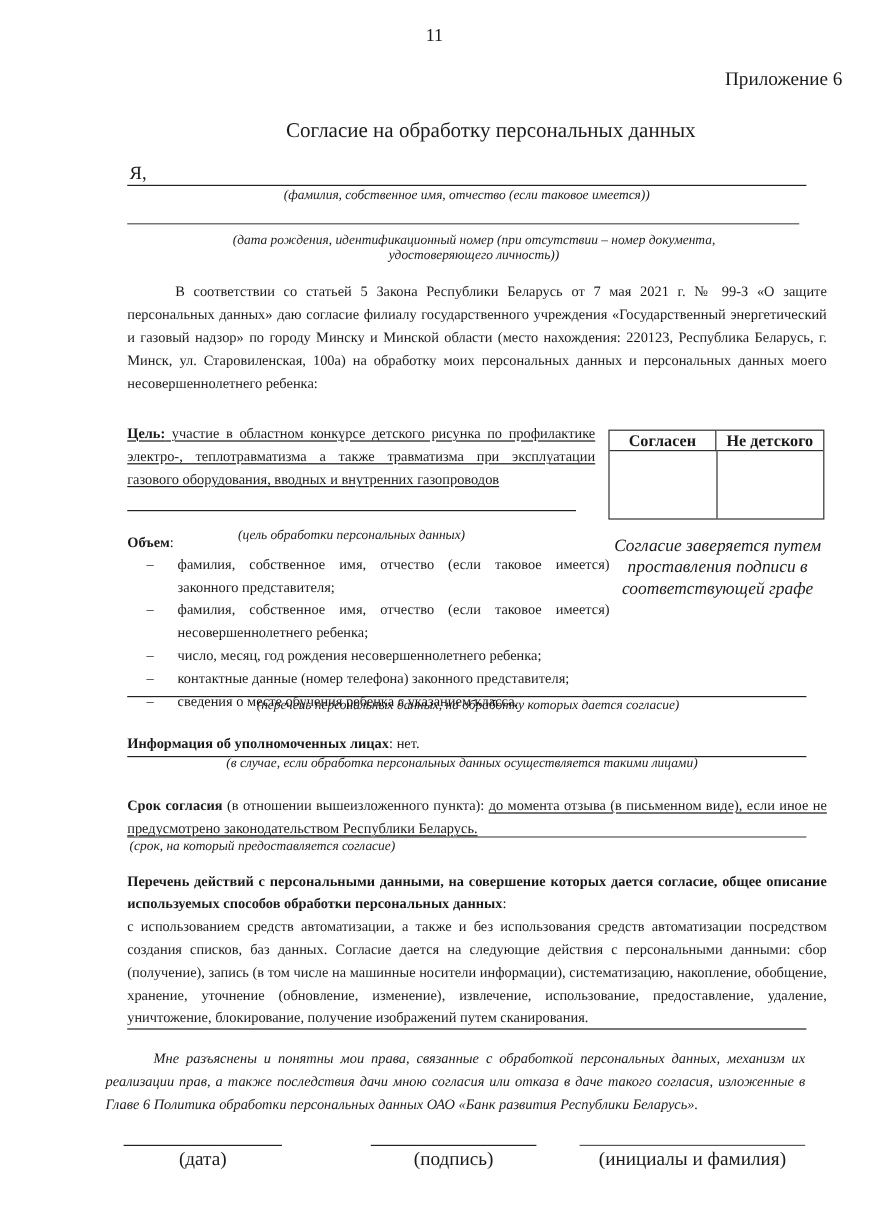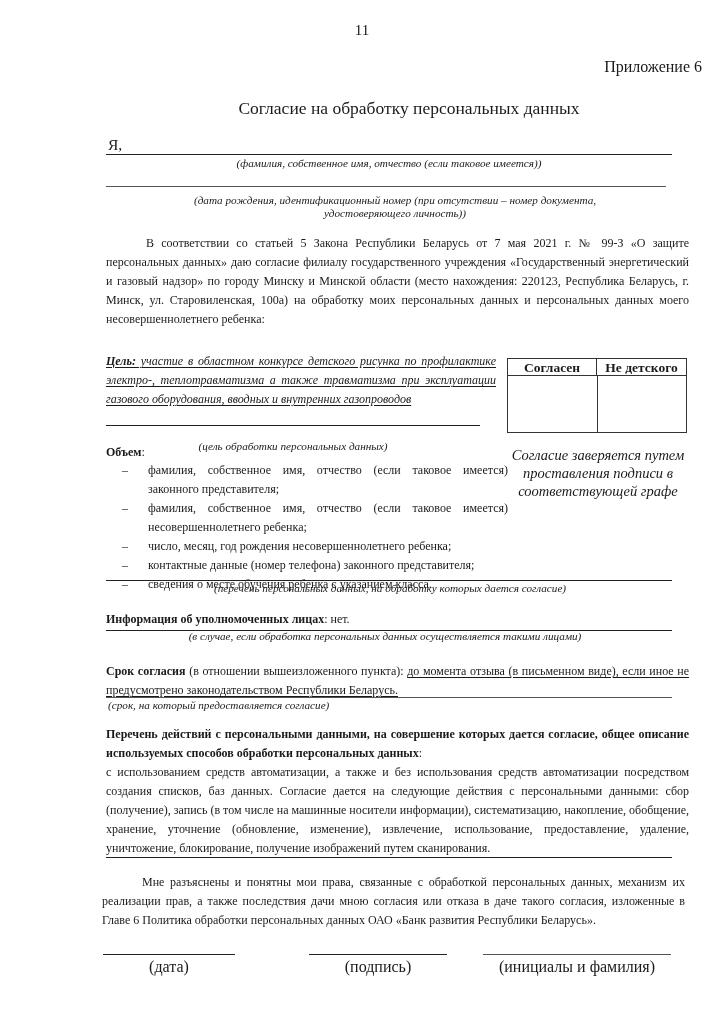--- a/index.html
+++ b/index.html
@@ -47,21 +47,21 @@
   #caption-volume { left: 190px; width: 400px; top: 582px; }
 
   #info-line { left: 106px; top: 610px; }
   #caption-info { left: 150px; width: 470px; top: 630px; }
 
   #term { left: 106px; width: 583px; top: 662px; }
   #caption-term { left: 108px; top: 699px; text-align: left; }
 
   #actions { left: 106px; width: 583px; top: 725px; }
 
-  #rights { left: 102px; width: 583px; top: 873px; }
+  #rights { left: 88px; width: 583px; top: 873px; font-style: italic; }
 
   .sign-cap { top: 958px; font-size: 16px; text-align: center; }
 </style>
 </head>
 <body>
 
 <div id="page-number" class="abs">11</div>
 <div id="appendix" class="abs">Приложение 6</div>
 <div id="title" class="abs" style="left:0;width:724px;padding-left:62px;box-sizing:border-box;margin-left:16px;">Согласие на обработку персональных данных</div>
 
@@ -70,21 +70,21 @@
 <div id="caption-fio" class="abs ital">(фамилия, собственное имя, отчество (если таковое имеется))</div>
 
 <div class="rule grey" style="left:106px; width:560px; top:186px;"></div>
 <div id="caption-dob" class="abs ital">
   <div>(дата рождения, идентификационный номер (при отсутствии – номер документа,</div>
   <div>удостоверяющего личность))</div>
 </div>
 
 <div id="intro" class="abs f15 justify indent">В соответствии со статьей 5 Закона Республики Беларусь от 7 мая 2021 г. № 99-З «О защите персональных данных» даю согласие филиалу государственного учреждения «Государственный энергетический и газовый надзор» по городу Минску и Минской области (место нахождения: 220123, Республика Беларусь, г.  Минск, ул. Старовиленская, 100а) на обработку моих персональных данных и персональных данных моего несовершеннолетнего ребенка:</div>
 
-<div id="goal" class="abs f15 just-all" style="text-align-last:left;font-style:italic;">
+<div id="goal" class="abs f15 just-all" style="text-align-last:left;">
   <span class="b u">Цель:</span><span class="u"> участие в областном конкурсе детского рисунка по профилактике электро-, теплотравматизма а также травматизма при эксплуатации газового оборудования, вводных и внутренних газопроводов</span>
 </div>
 <div class="rule" style="left:106px; width:374px; top:425px;"></div>
 <div id="caption-goal" class="abs ital">(цель обработки персональных данных)</div>
 
 <div id="consent-table" class="abs">
   <div class="hdr c1">Согласен</div>
   <div class="hdr c2">Не детского</div>
   <div class="cell c1" style="left:0;width:89px;"></div>
   <div class="cell c2" style="left:89px;width:89px;"></div>

